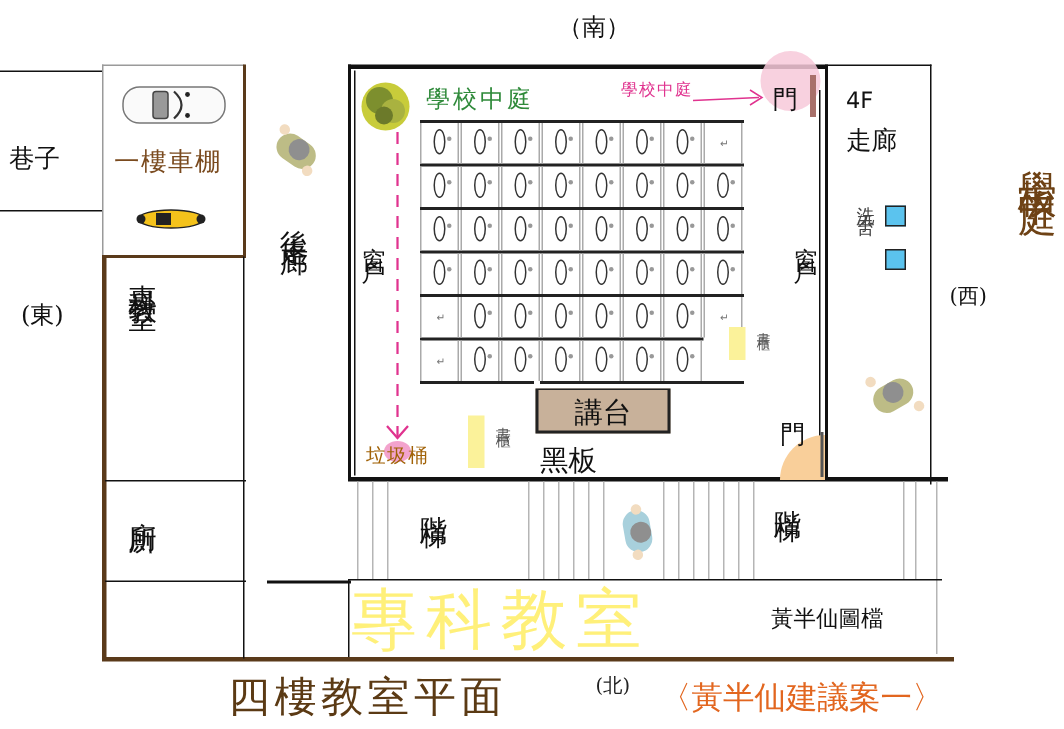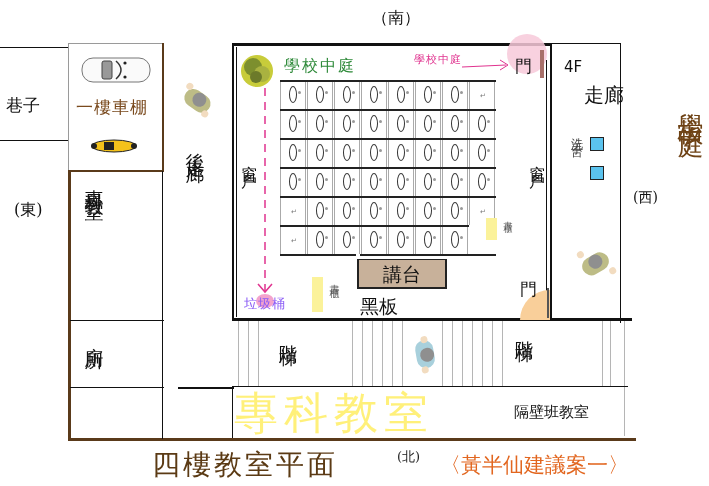--- a/index.html
+++ b/index.html
@@ -275,34 +275,34 @@
       <div class="chair"></div>
     </div>
   </div>
 
 <div class="shelf" style="left:486px; top:218px; height:22px;"></div>
 <div class="vtext" style="left:501px; top:214px; font-size:9px; color:#555; letter-spacing:3px;">書櫃</div>
 <div class="shelf" style="left:312px; top:277px; height:35px;"></div>
 <div class="vtext" style="left:327px; top:276px; font-size:10px; color:#555; letter-spacing:4px;">書櫃</div>
 
 <div class="abs" style="left:256px; top:294px; width:18px; height:14px; border-radius:50%; background:#f08cc0; opacity:0.8;"></div>
-<div class="abs" style="left:244px; top:295px; font-size:13px; color:#8b5cf6; letter-spacing:1px;">垃圾桶</div>
+<div class="abs" style="left:244px; top:295px; font-size:13px; color:#a16207; letter-spacing:1px;">垃圾桶</div>
 
 <div class="abs" style="left:357px; top:259px; width:90px; height:30px; background:#c8b19a; border:2px solid #222; border-top-width:1px; box-sizing:border-box;"></div>
 <div class="abs" style="left:383px; top:262px; font-size:19px;">講台</div>
 <div class="abs" style="left:360px; top:294px; font-size:19px;">黑板</div>
 
 <div class="abs" style="left:520px; top:290px; width:30px; height:30px; border-top-left-radius:30px; background:#f9cf9a;"></div>
 <div class="abs" style="left:520px; top:278px; font-size:17px;">門</div>
 <div class="abs" style="left:547px; top:288px; width:2px; height:30px; background:#555;"></div>
 
 <div class="line" style="left:620px; top:43px; width:1px; height:280px;"></div>
 <div class="line" style="left:550px; top:43px; width:71px; height:1px;"></div>
 <div class="abs" style="left:564px; top:58px; font-size:15px;">4F</div>
-<div class="abs" style="left:584px; top:82px; font-size:20px;">走廊</div>
+<div class="abs" style="left:564px; top:82px; font-size:17px;">走廊</div>
 <div class="vtext" style="left:568px; top:128px; font-size:12px; color:#444; letter-spacing:4px;">洗手台</div>
 <div class="sink" style="left:590px; top:137px;"></div>
 <div class="sink" style="left:590px; top:166px;"></div>
 <div class="person" style="left:577px; top:245px; transform:rotate(-30deg);">
   <div class="body"></div>
     <div class="head"></div>
   <div class="hand" style="left:6px; top:0;"></div>
     <div class="hand" style="left:26px; top:30px;"></div>
 </div>
 
@@ -334,17 +334,17 @@
 <div class="person blue" style="left:408px; top:336px; transform:rotate(80deg);">
   <div class="body"></div>
     <div class="head"></div>
   <div class="hand" style="left:0; top:14px;"></div>
     <div class="hand" style="left:30px; top:18px;"></div>
 </div>
 <div class="line" style="left:232px; top:386px; width:396px; height:1px;"></div>
 
 <div class="line" style="left:232px; top:386px; width:1px; height:52px;"></div>
 <div class="abs" style="left:234px; top:384px; font-size:44px; color:#fff07a; letter-spacing:6px; font-family:'DejaVu Serif', serif;">專科教室</div>
-<div class="abs" style="left:514px; top:403px; font-size:15px;">隔壁班教室</div>
+<div class="abs" style="left:514px; top:403px; font-size:15px;">黃半仙圖檔</div>
 
 <div class="abs serif" style="left:152px; top:446px; font-size:28px; color:#5b3a14; letter-spacing:3px;">四樓教室平面</div>
 <div class="abs serif" style="left:397px; top:448px; font-size:13px; color:#222;">(北)</div>
 <div class="abs serif" style="left:440px; top:451px; font-size:21px; color:#e2661f;">〈黃半仙建議案一〉</div>
 
 </body></html>

